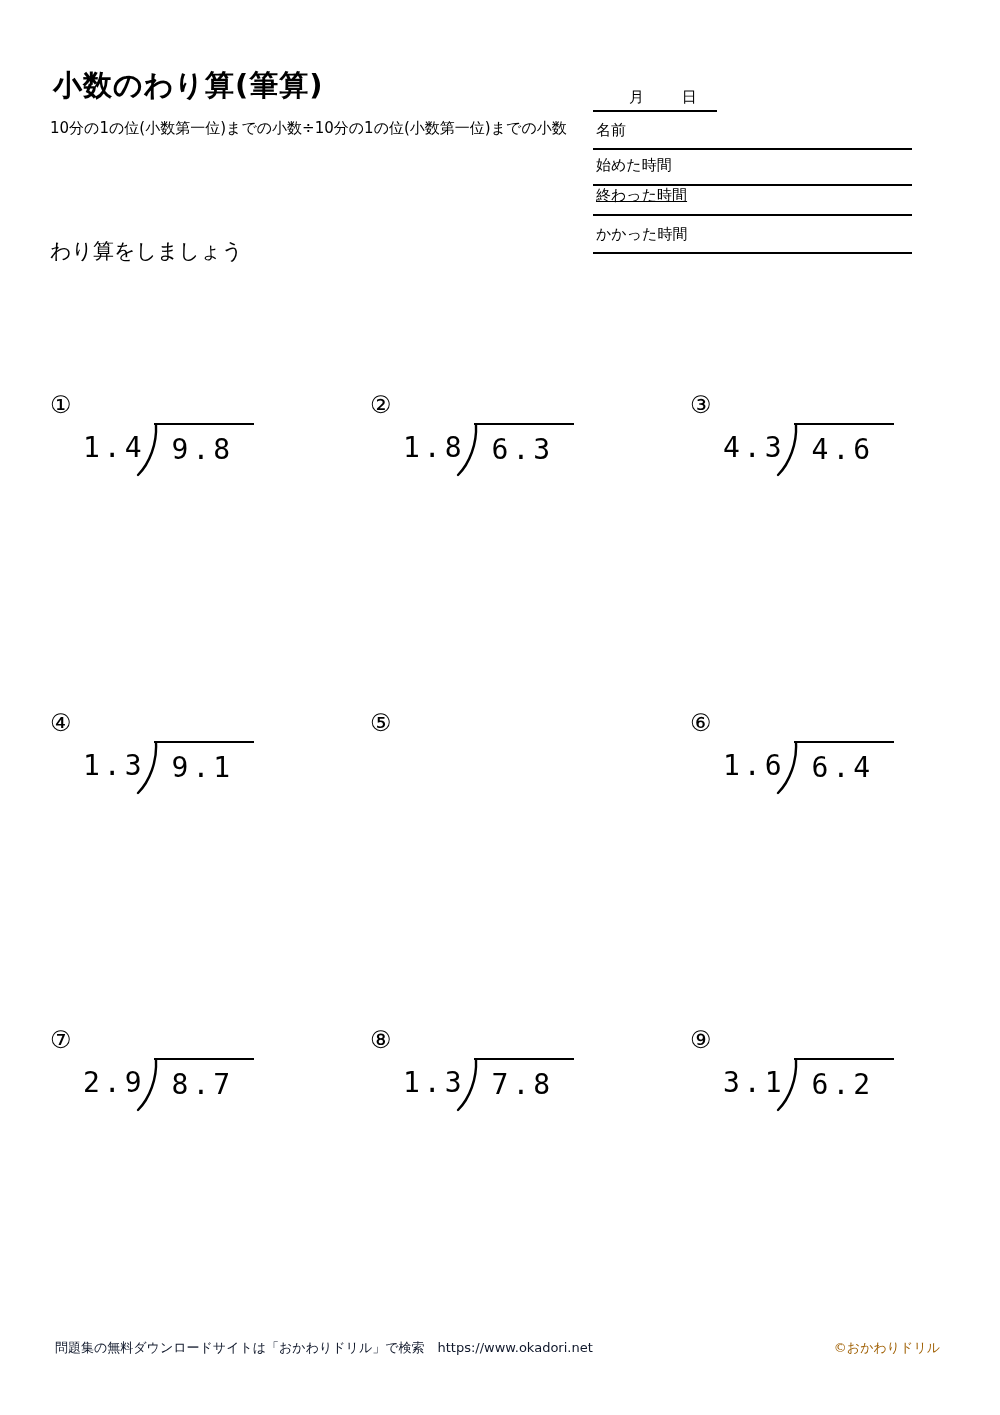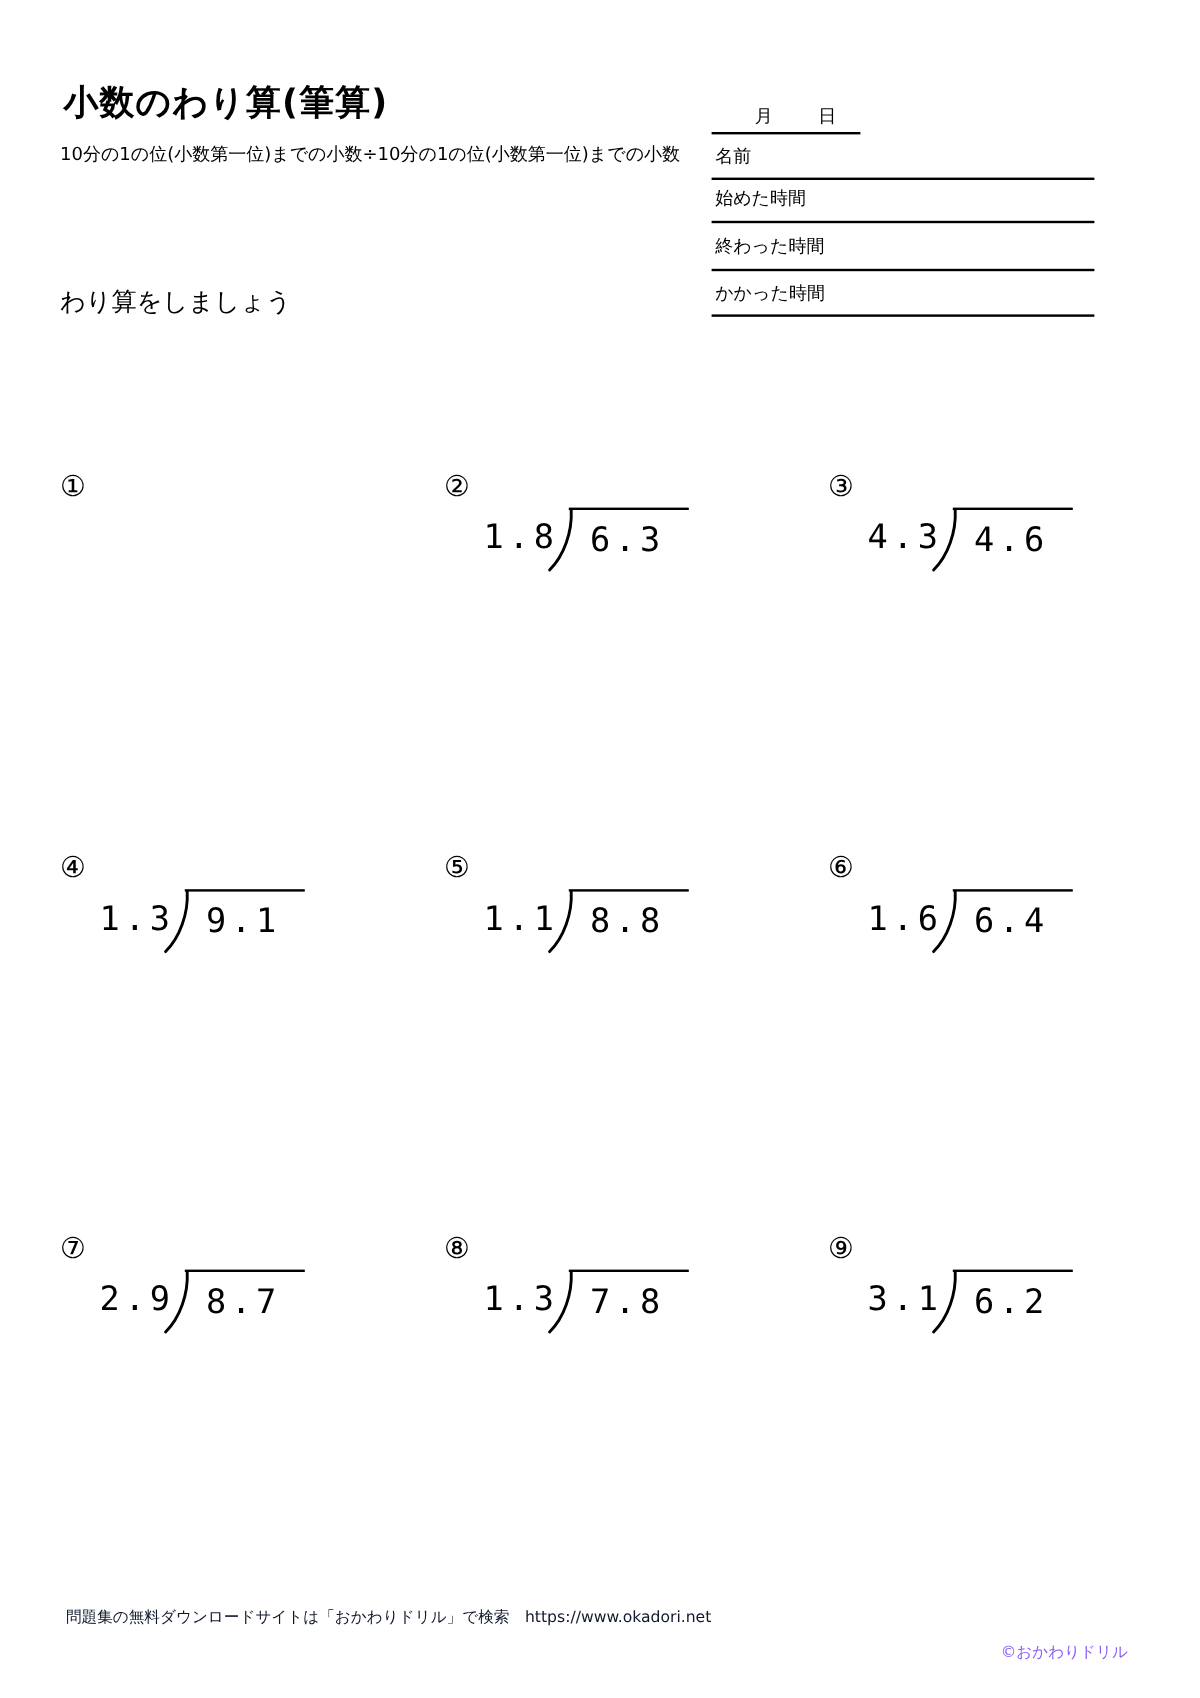--- a/index.html
+++ b/index.html
@@ -17,40 +17,40 @@
   .instruction{left:50px;top:237px;font-size:21px;}
   
   .hdr-table{left:593px;top:84px;width:319px;font-size:15px;}
   .hrow{border-bottom:2.5px solid #000;box-sizing:content-box;padding-left:3px;}
   .row-monthday{width:121px;height:22px;padding-top:4px;}
   .row-monthday span{display:inline-block;}
   .ml-month{margin-left:33px;}
   .ml-day{margin-left:33px;}
   .row-name{height:27px;padding-top:9px;}
   .row-start{height:28px;padding-top:6px;}
-  .row-end{height:28px;padding-top:10px;}
+  .row-end{height:28px;text-decoration:underline;}
   .row-elapsed{height:27px;padding-top:9px;}
   
   .problem{position:absolute;}
   .prob-num{font-size:24px;line-height:1;margin-bottom:6px;}
   .expr{display:flex;align-items:flex-start;margin-left:33px;}
   .num-text{
     font-family:"DejaVu Sans Mono","Liberation Mono",monospace;
     font-size:28px;line-height:1.1;letter-spacing:4px;white-space:nowrap;
   }
   .divisor{padding-top:10px;margin-right:8px;}
   .dividend-wrap{
     position:relative;border-top:2.5px solid #000;
     padding:10px 20px 0 18px;
   }
   .bracket{position:absolute;left:-18px;top:-2px;width:22px;height:54px;overflow:visible;}
   .bracket path{fill:none;stroke:#000;stroke-width:2.4;stroke-linecap:round;}
   
   .footer-left{left:55px;top:1339px;font-size:13px;color:#0f172a;}
-  .footer-right{right:60px;top:1339px;font-size:13px;color:#8b5cf6;margin-top:29px;}
+  .footer-right{right:60px;top:1339px;font-size:13px;color:#a16207;}
 </style>
 </head>
 <body>
 
 <div class="abs title">小数のわり算(筆算)</div>
 <div class="abs subtitle">10分の1の位(小数第一位)までの小数÷10分の1の位(小数第一位)までの小数</div>
 
 <div class="abs hdr-table">
   <div class="hrow row-monthday">
     <span class="ml-month">月</span>
@@ -67,20 +67,29 @@
   </div>
   <div class="hrow row-elapsed">
     <span>かかった時間</span>
   </div>
 </div>
 
 <div class="abs instruction">わり算をしましょう</div>
 
 <div class="problem" style="left:50px;top:393px;">
   <div class="prob-num">①</div>
+  <div class="expr">
+    <span class="num-text divisor">1.4</span>
+    <span class="dividend-wrap">
+      <svg class="bracket" viewBox="0 0 22 54">
+          <path d="M20,2 C21,20 14,40 2,52"></path>
+        </svg>
+      <span class="num-text">9.8</span>
+    </span>
+  </div>
 </div>
 
 <div class="problem" style="left:370px;top:393px;">
   <div class="prob-num">②</div>
   <div class="expr">
     <span class="num-text divisor">1.8</span>
     <span class="dividend-wrap">
       <svg class="bracket" viewBox="0 0 22 54">
           <path d="M20,2 C21,20 14,40 2,52"></path>
         </svg>
@@ -110,29 +119,20 @@
       <svg class="bracket" viewBox="0 0 22 54">
           <path d="M20,2 C21,20 14,40 2,52"></path>
         </svg>
       <span class="num-text">9.1</span>
     </span>
   </div>
 </div>
 
 <div class="problem" style="left:370px;top:711px;">
   <div class="prob-num">⑤</div>
-  <div class="expr">
-    <span class="num-text divisor">1.1</span>
-    <span class="dividend-wrap">
-      <svg class="bracket" viewBox="0 0 22 54">
-          <path d="M20,2 C21,20 14,40 2,52"></path>
-        </svg>
-      <span class="num-text">8.8</span>
-    </span>
-  </div>
 </div>
 
 <div class="problem" style="left:690px;top:711px;">
   <div class="prob-num">⑥</div>
   <div class="expr">
     <span class="num-text divisor">1.6</span>
     <span class="dividend-wrap">
       <svg class="bracket" viewBox="0 0 22 54">
           <path d="M20,2 C21,20 14,40 2,52"></path>
         </svg>

